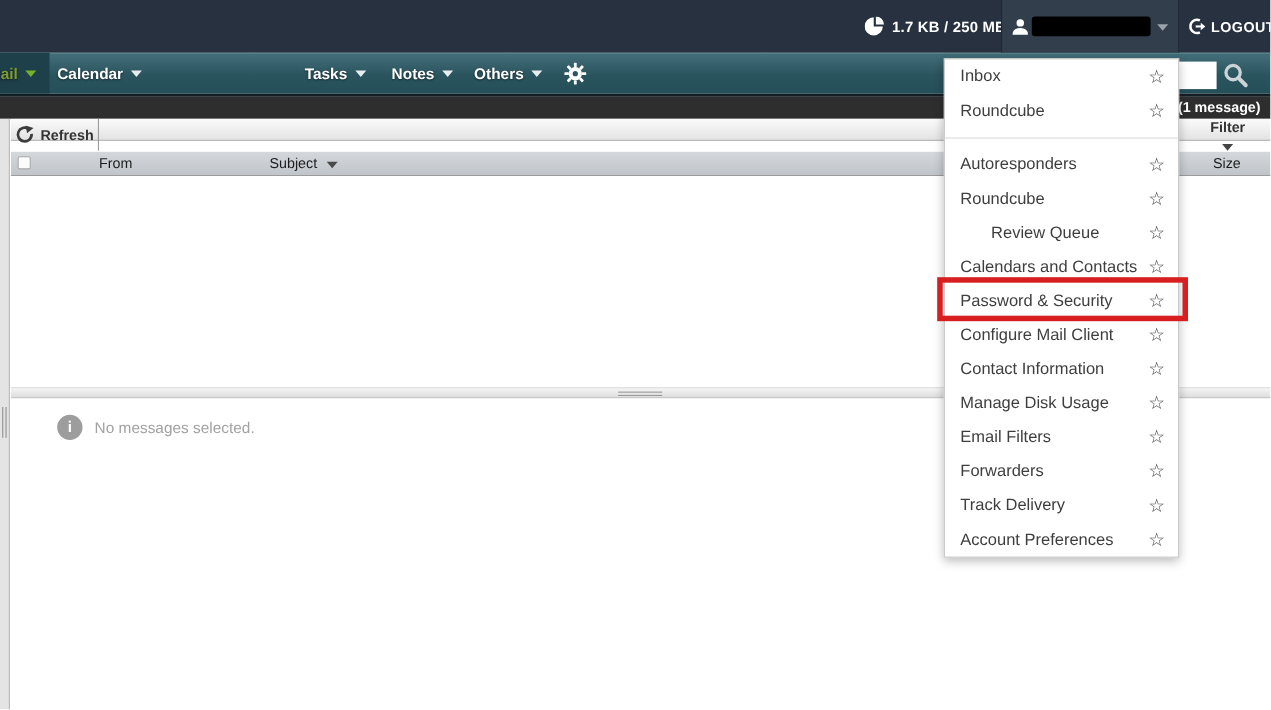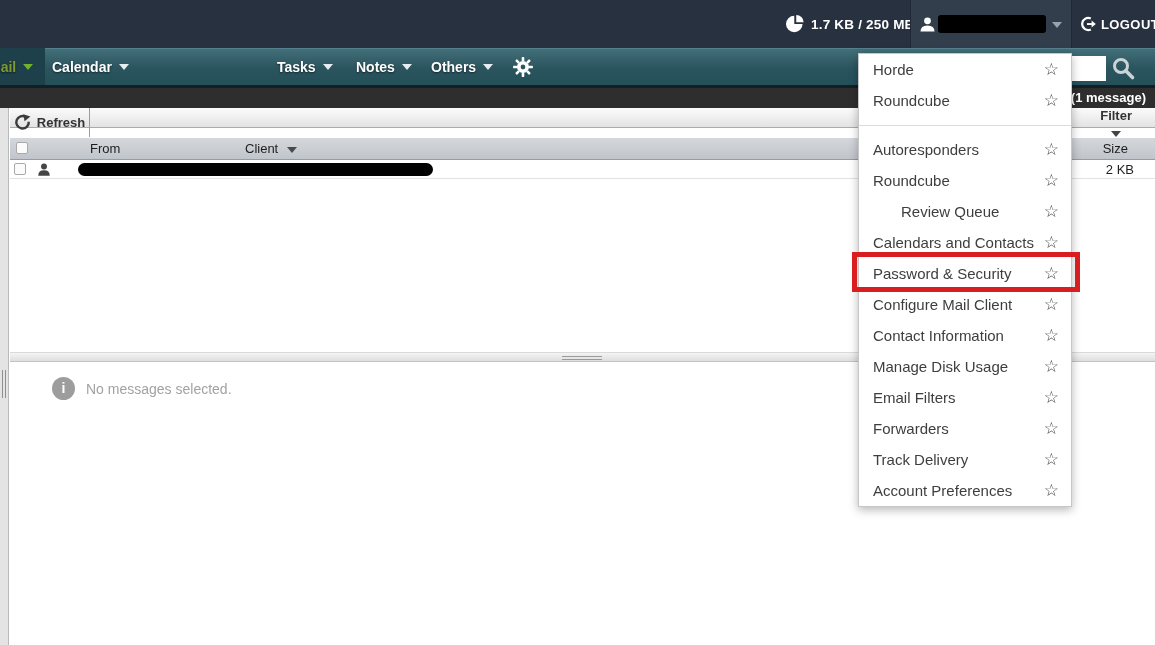--- a/index.html
+++ b/index.html
@@ -183,46 +183,37 @@
     <div class="filter">
       <span>Filter</span>
       <span class="caret-dk"></span>
     </div>
   </div>
 
   <div class="listhead">
     <span class="cb" style="left:6px; top:4px;"></span>
     <span class="col-from">From</span>
     <span class="col-subject">
-      <span>Client</span>
+      <span>Subject</span>
       <span class="caret-dk"></span>
     </span>
     <span class="col-size">Size</span>
   </div>
 
-  <div class="msgrow">
-    <span class="cb"></span>
-    <svg width="14" height="15" viewBox="0 0 17 17" fill="#454545">
-      <circle cx="8.5" cy="4.8" r="3.6"></circle>
-      <path d="M1.5 16 Q1.5 9.5 8.5 9.5 Q15.5 9.5 15.5 16 Z"></path>
-    </svg>
-    <div class="redact-msg"></div>
-    <span class="msg-size">2 KB</span>
-  </div>
 
   <div class="hsplit">
     <div class="grip"></div>
   </div>
 
   <div class="info-icon"></div>
   <div class="preview-status">No messages selected.</div>
 
   <div class="menu">
     <div class="mi">
-      <span>Horde</span>
+      <span>Inbox</span>
       <span class="star">☆</span>
     </div>
     <div class="mi">
       <span>Roundcube</span>
       <span class="star">☆</span>
     </div>
     <div class="menu-divider"></div>
     <div class="mi">
       <span>Autoresponders</span>
       <span class="star">☆</span>

